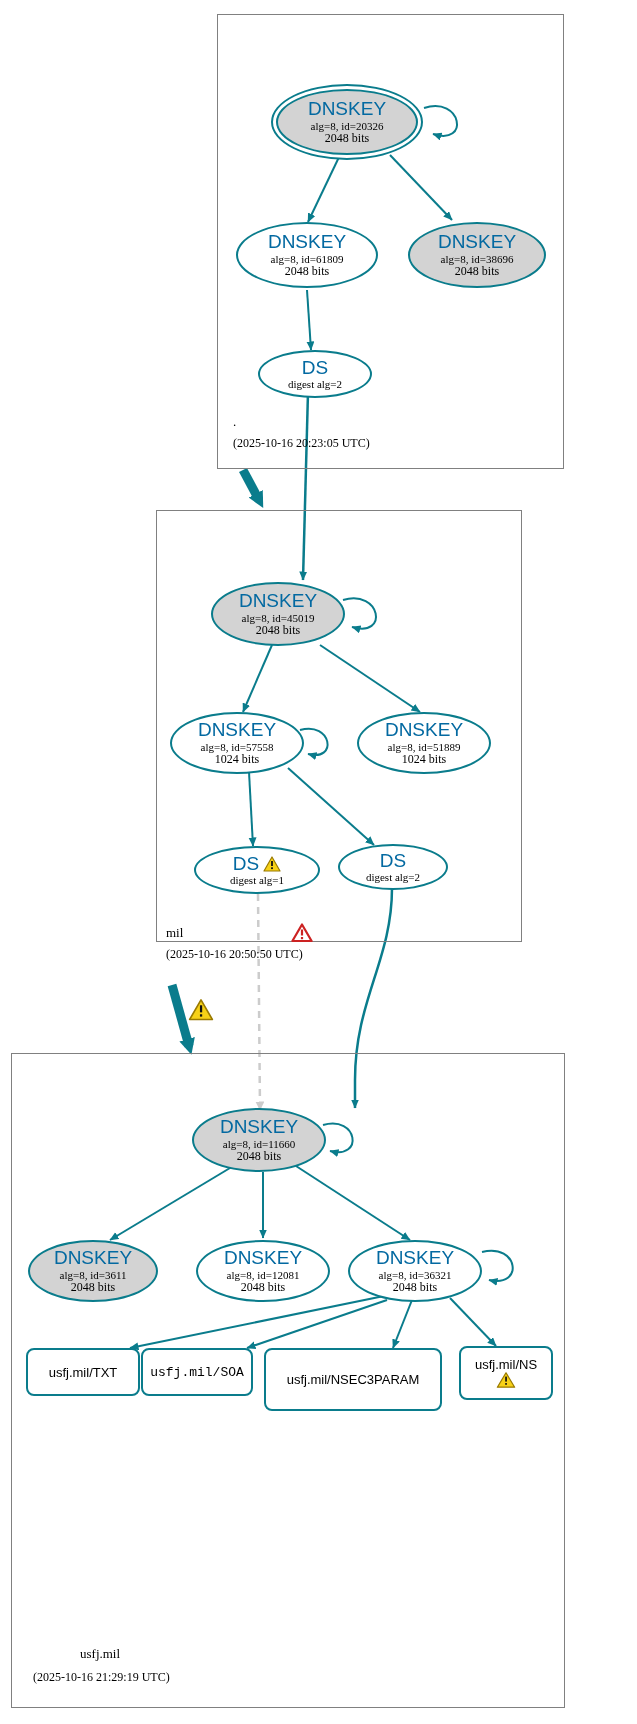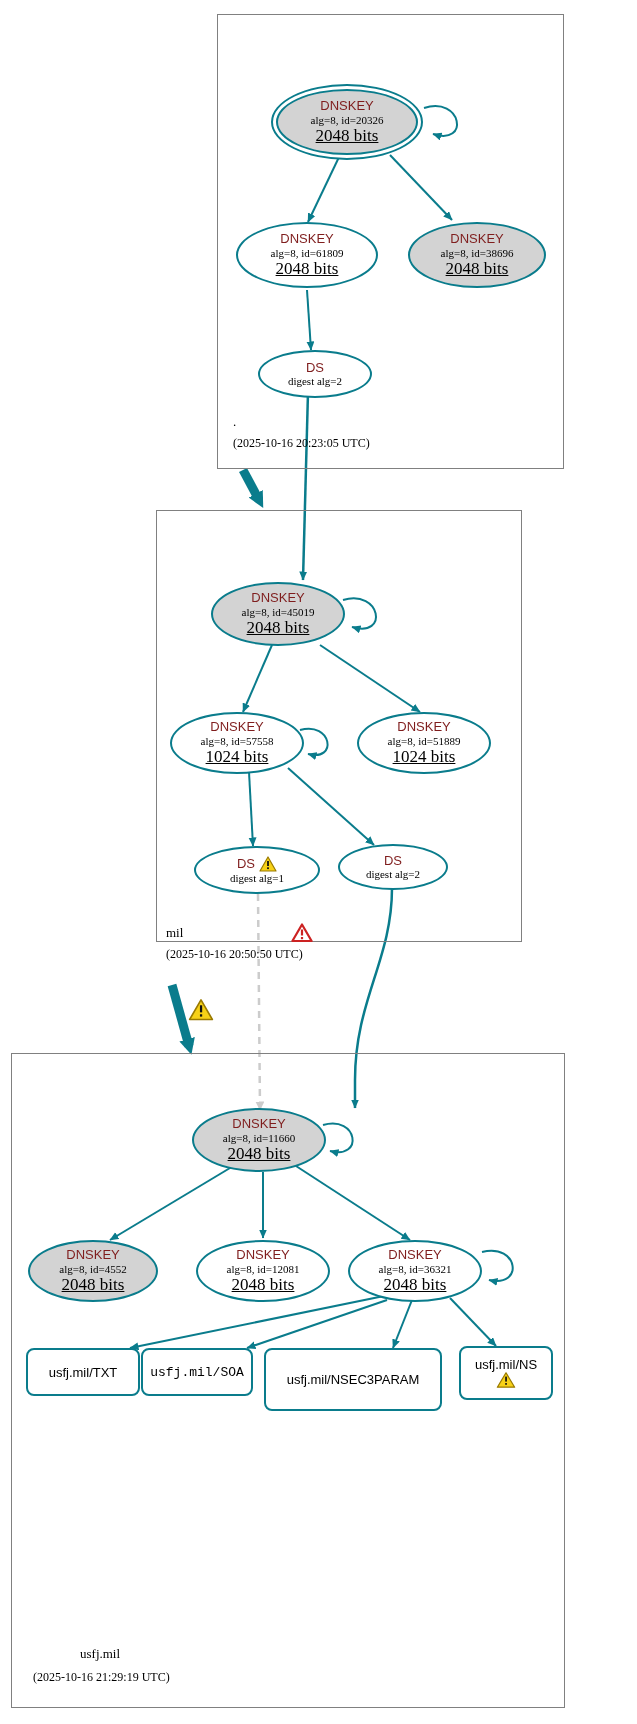--- a/index.html
+++ b/index.html
@@ -25,23 +25,23 @@
   .node{position:absolute;box-sizing:border-box;}
 
   .ellipse{
     border-radius:50%;border:2px solid #0a7c8c;
     display:flex;flex-direction:column;align-items:center;
     justify-content:center;text-align:center;line-height:1.12;
     box-sizing:border-box;
   }
   .ellipse.filled{background:#d3d3d3;}
   .ellipse.hollow{background:#ffffff;}
-  .ellipse .t1{font-family:"Liberation Sans", sans-serif;font-size:13px;color:#7f1d1d;}
+  .ellipse .t1{font-family:"Liberation Sans", sans-serif;font-size:19px;color:#0369a1;}
   .ellipse .t2{font-size:11px;color:#000;}
-  .ellipse .t3{font-size:17px;color:#000;text-decoration:underline;}
+  .ellipse .t3{font-size:12px;color:#000;}
 
   .anchor-outer{
     position:absolute;border-radius:50%;border:2px solid #0a7c8c;
     background:#ffffff;box-sizing:border-box;
   }
 
   .rrset{
     border:2px solid #0a7c8c;border-radius:8px;background:#ffffff;
     display:flex;align-items:center;justify-content:center;
     font-family:"Liberation Sans", sans-serif;font-size:13px;color:#000;
@@ -203,21 +203,21 @@
   </svg>
 
   <div class="node ellipse filled" style="left:192px;top:1108px;width:134px;height:64px;">
     <span class="t1">DNSKEY</span>
     <span class="t2">alg=8, id=11660</span>
     <span class="t3">2048 bits</span>
   </div>
 
   <div class="node ellipse filled" style="left:28px;top:1240px;width:130px;height:62px;">
     <span class="t1">DNSKEY</span>
-    <span class="t2">alg=8, id=4552</span>
+    <span class="t2">alg=8, id=3611</span>
     <span class="t3">2048 bits</span>
   </div>
 
   <div class="node ellipse hollow" style="left:196px;top:1240px;width:134px;height:62px;">
     <span class="t1">DNSKEY</span>
     <span class="t2">alg=8, id=12081</span>
     <span class="t3">2048 bits</span>
   </div>
 
   <div class="node ellipse hollow" style="left:348px;top:1240px;width:134px;height:62px;">

